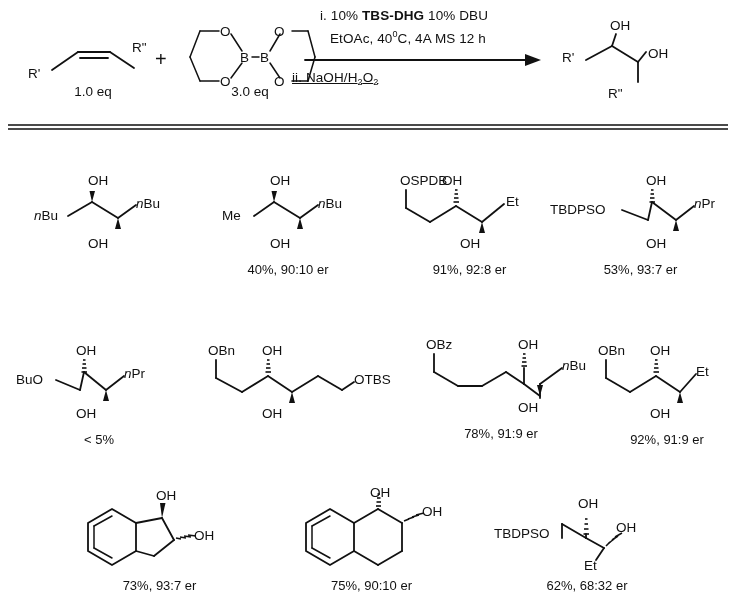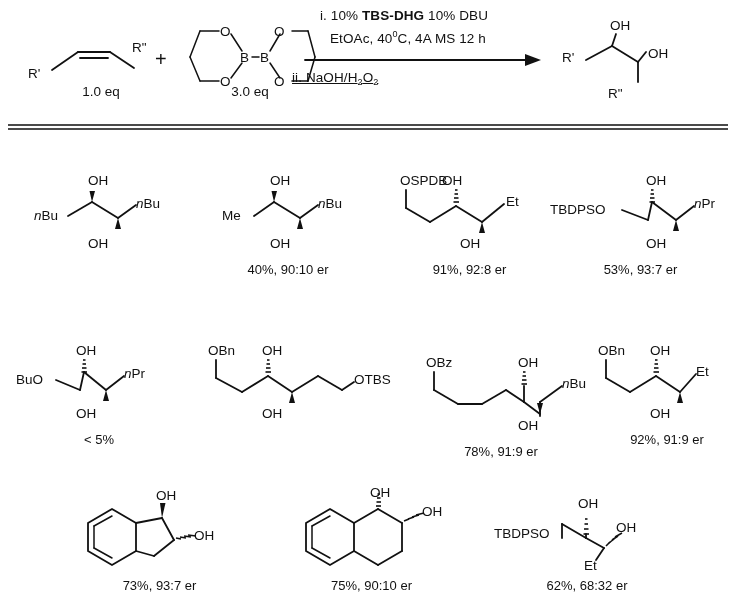--- a/index.html
+++ b/index.html
@@ -85,21 +85,21 @@
 
     <svg width="130" height="70" style="position:absolute;left:26px;top:22px;">
       <line class="bond" x1="26" y1="48" x2="52" y2="30"></line>
       <line class="bond" x1="52" y1="30" x2="84" y2="30"></line>
       <line class="bond" x1="54" y1="36" x2="82" y2="36"></line>
       <line class="bond" x1="84" y1="30" x2="108" y2="46"></line>
       <text class="lbl" x="2" y="56">R'</text>
       <text class="lbl" x="106" y="30">R"</text>
     </svg>
 
-    <div class="eq" style="left:56px;top:84px;width:90px;">1.0 eq</div>
+    <div class="eq" style="left:48px;top:84px;width:90px;">1.0 eq</div>
 
     <div class="plus" style="left:155px;top:48px;">+</div>
 
     <svg width="135" height="78" style="position:absolute;left:182px;top:14px;">
 
       <text class="lbl" x="38" y="22">O</text>
       <text class="lbl" x="38" y="72">O</text>
       <text class="lbl" x="58" y="48">B</text>
       <text class="lbl" x="78" y="48">B</text>
       <text class="lbl" x="92" y="22">O</text>
@@ -268,21 +268,21 @@
         <line x1="71" y1="22" x2="73.5" y2="22"></line>
       </g>
       <line class="bond" x1="72" y1="38" x2="96" y2="54"></line>
       <polygon class="wedge" points="96,54 93,65 99,65"></polygon>
       <line class="bond" x1="96" y1="54" x2="122" y2="38"></line>
       <line class="bond" x1="122" y1="38" x2="146" y2="52"></line>
       <line class="bond" x1="146" y1="52" x2="158" y2="44"></line>
     </svg>
   </div>
 
-  <div class="prod" style="left:412px;top:350px;width:190px;">
+  <div class="prod" style="left:412px;top:332px;width:190px;">
     <svg width="190" height="92">
       <text class="lbl" x="14" y="17">OBz</text>
       <text class="lbl" x="106" y="17">OH</text>
       <text class="lbl" x="106" y="80">OH</text>
       <text class="lbl" x="150" y="38"><tspan font-style="italic">n</tspan><tspan font-style="normal">Bu</tspan></text>
       <line class="bond" x1="22" y1="22" x2="22" y2="40"></line>
       <line class="bond" x1="22" y1="40" x2="46" y2="54"></line>
       <line class="bond" x1="46" y1="54" x2="70" y2="54"></line>
       <line class="bond" x1="70" y1="54" x2="94" y2="40"></line>
       <line class="bond" x1="94" y1="40" x2="112" y2="52"></line>

